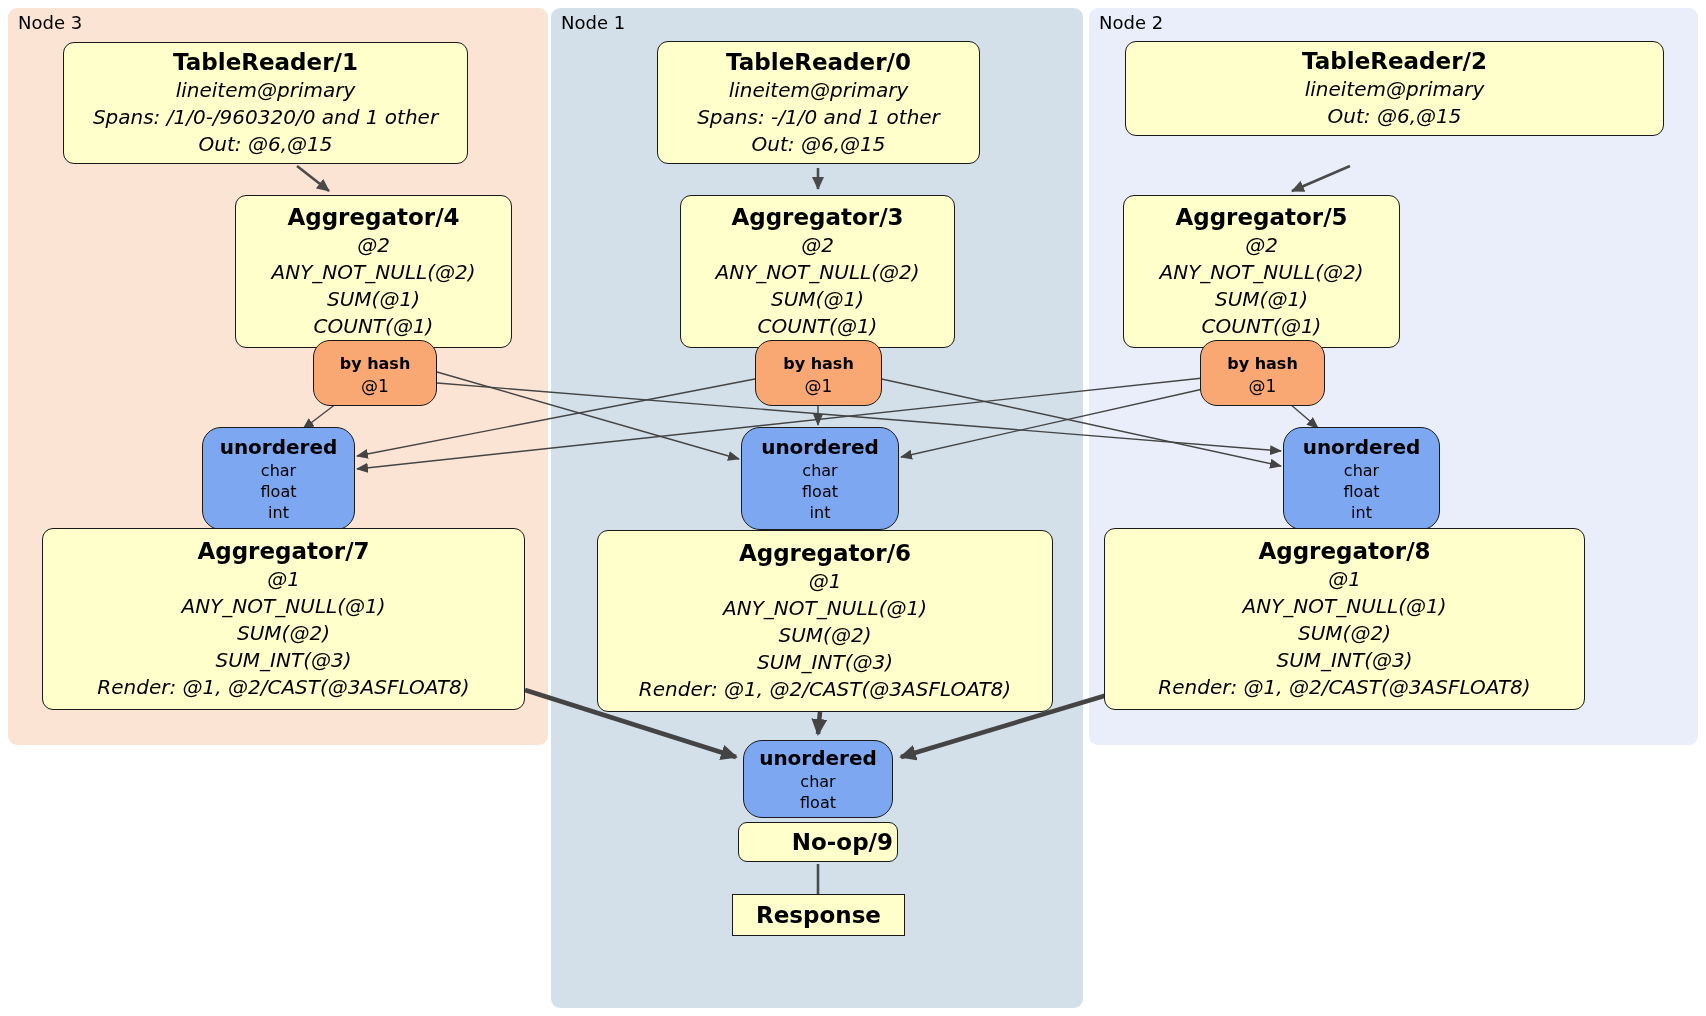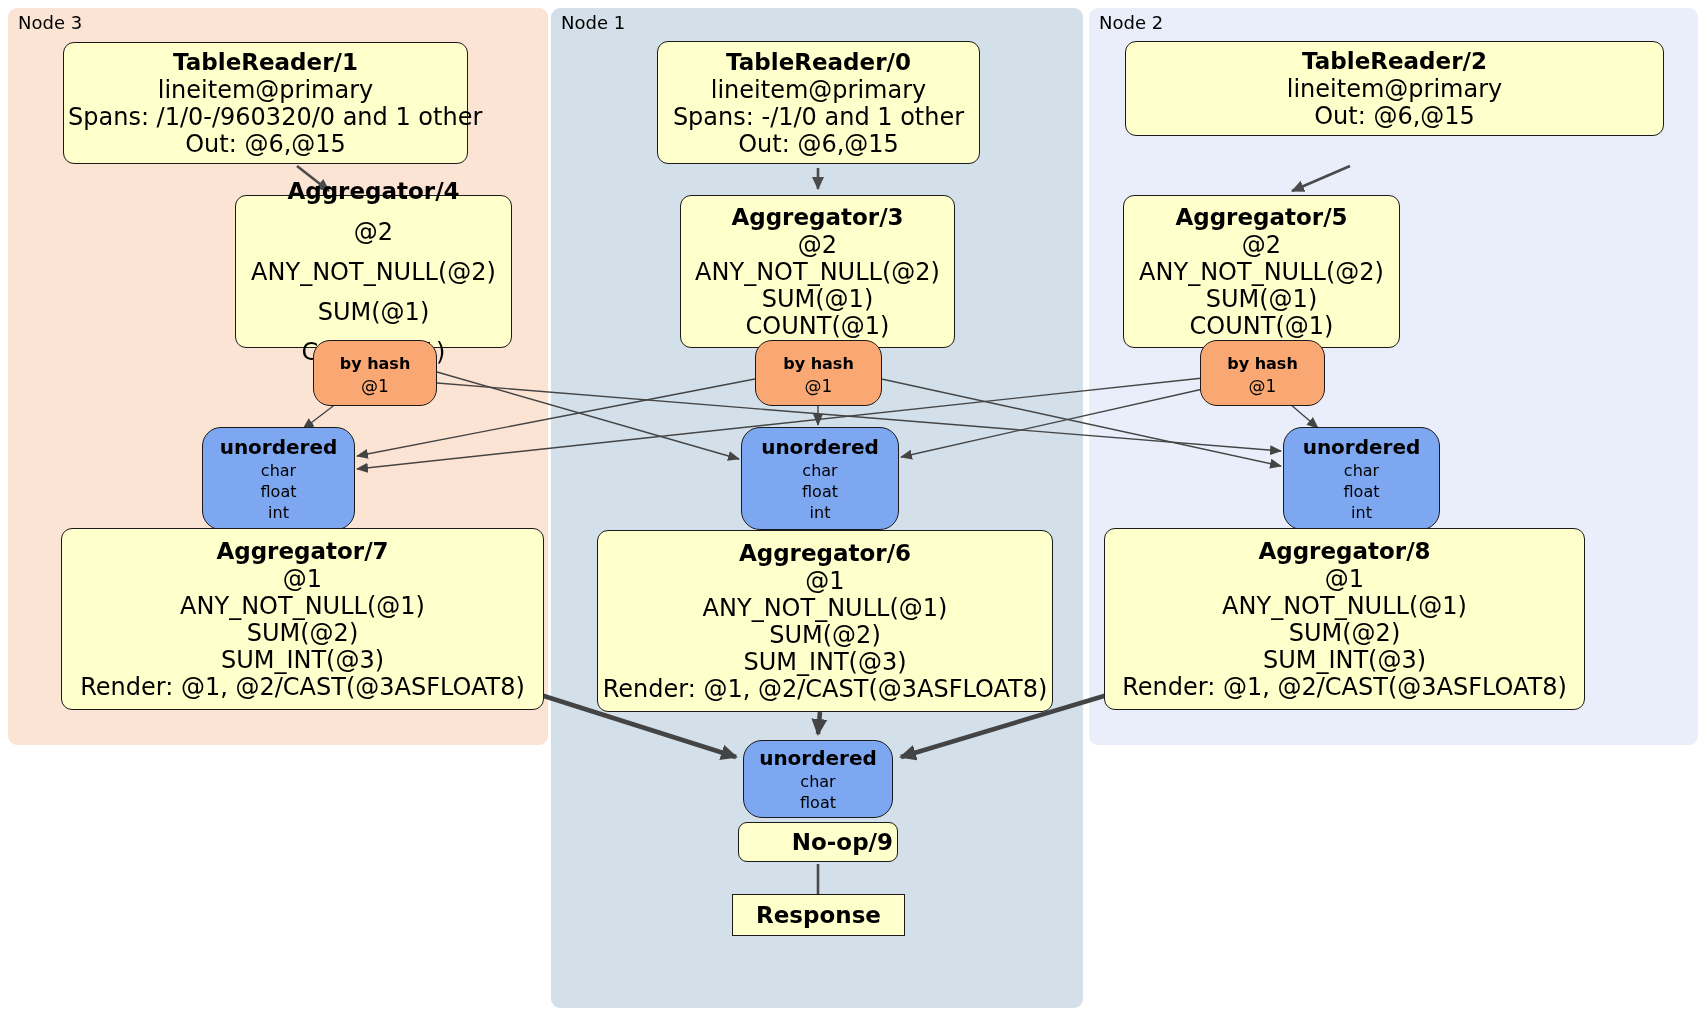--- a/index.html
+++ b/index.html
@@ -9,21 +9,21 @@
   }
   .region{position:absolute;border-radius:9px;z-index:0;}
   .region-label{position:absolute;top:5px;left:10px;font-size:18px;line-height:20px;color:#000;}
   svg.edges{position:absolute;left:0;top:0;z-index:1;}
   .pbox{
     position:absolute;background:#ffffcc;border:1.6px solid #1a1a1a;border-radius:11px;
     box-sizing:border-box;display:flex;flex-direction:column;justify-content:center;
     text-align:center;z-index:2;padding:2px 4px;
   }
   .ptitle{font-weight:bold;font-size:23px;line-height:29px;white-space:nowrap;}
-  .prow{font-size:24px;line-height:27px;white-space:nowrap;}
+  .prow{font-size:20px;line-height:27px;white-space:nowrap;font-style:italic;}
   .router{
     position:absolute;background:#f9a874;border:1.8px solid #1a1a1a;border-radius:17px;
     box-sizing:border-box;display:flex;flex-direction:column;justify-content:center;
     text-align:center;z-index:3;
   }
   .rtitle{font-weight:bold;font-size:16px;line-height:25px;white-space:nowrap;}
   .rdetail{font-size:17px;line-height:20px;white-space:nowrap;}
   .sync{
     position:absolute;background:#7da7f0;border:1.8px solid #1a1a1a;border-radius:19px;
     box-sizing:border-box;display:flex;flex-direction:column;justify-content:center;
@@ -95,21 +95,21 @@
     <div class="prow">lineitem@primary</div>
     <div class="prow">Spans: -/1/0 and 1 other</div>
     <div class="prow">Out: @6,@15</div>
   </div>
   <div class="pbox" style="left:1125px;top:41px;width:539px;height:95px;">
     <div class="ptitle">TableReader/2</div>
     <div class="prow">lineitem@primary</div>
     <div class="prow">Out: @6,@15</div>
   </div>
 
-  <div class="pbox" style="left:235px;top:195px;width:277px;height:153px;gap:13px;">
+  <div class="pbox" style="left:235px;top:195px;width:277px;height:153px;">
     <div class="ptitle">Aggregator/4</div>
     <div class="prow">@2</div>
     <div class="prow">ANY_NOT_NULL(@2)</div>
     <div class="prow">SUM(@1)</div>
     <div class="prow">COUNT(@1)</div>
   </div>
   <div class="pbox" style="left:680px;top:195px;width:275px;height:153px;">
     <div class="ptitle">Aggregator/3</div>
     <div class="prow">@2</div>
     <div class="prow">ANY_NOT_NULL(@2)</div>
@@ -149,21 +149,21 @@
     <div class="sitem">float</div>
     <div class="sitem">int</div>
   </div>
   <div class="sync" style="left:1283px;top:427px;width:157px;height:103px;">
     <div class="stitle">unordered</div>
     <div class="sitem">char</div>
     <div class="sitem">float</div>
     <div class="sitem">int</div>
   </div>
 
-  <div class="pbox" style="left:42px;top:528px;width:483px;height:182px;margin-left:19px;">
+  <div class="pbox" style="left:42px;top:528px;width:483px;height:182px;">
     <div class="ptitle">Aggregator/7</div>
     <div class="prow">@1</div>
     <div class="prow">ANY_NOT_NULL(@1)</div>
     <div class="prow">SUM(@2)</div>
     <div class="prow">SUM_INT(@3)</div>
     <div class="prow">Render: @1, @2/CAST(@3ASFLOAT8)</div>
   </div>
   <div class="pbox" style="left:597px;top:530px;width:456px;height:182px;">
     <div class="ptitle">Aggregator/6</div>
     <div class="prow">@1</div>

